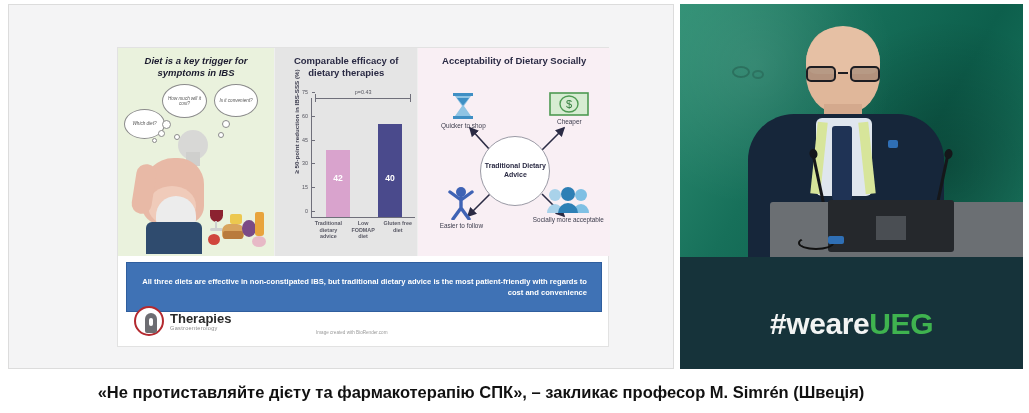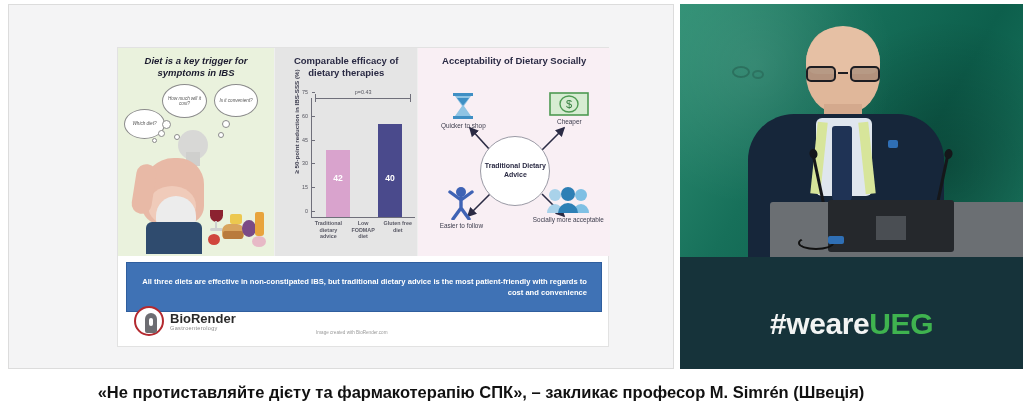--- a/index.html
+++ b/index.html
@@ -334,21 +334,21 @@
               </div>
             </div>
           </div>
 
           <div class="banner">All three diets are effective in non-constipated IBS, but traditional dietary advice is the most patient-friendly with regards to cost and convenience</div>
 
           <div class="logos">
             <div class="sheffield">
               <div class="sh-emblem"></div>
               <div class="sh-txt">
-                <div class="big">BioRender</div>
+                <div class="big">Therapies</div>
                 <div class="small">Gastroenterology</div>
               </div>
             </div>
             <div class="biorender">Image created with BioRender.com</div>
           </div>
 
           <div class="citation">Rej et al Clin Gastroenterol Hepatol 2022</div>
         </div>
       </div>
     </div>

